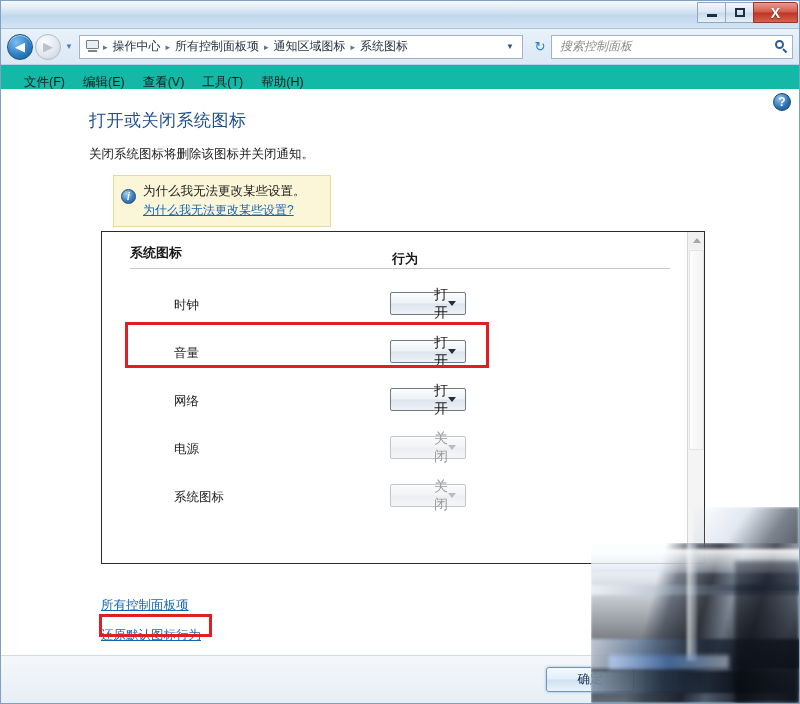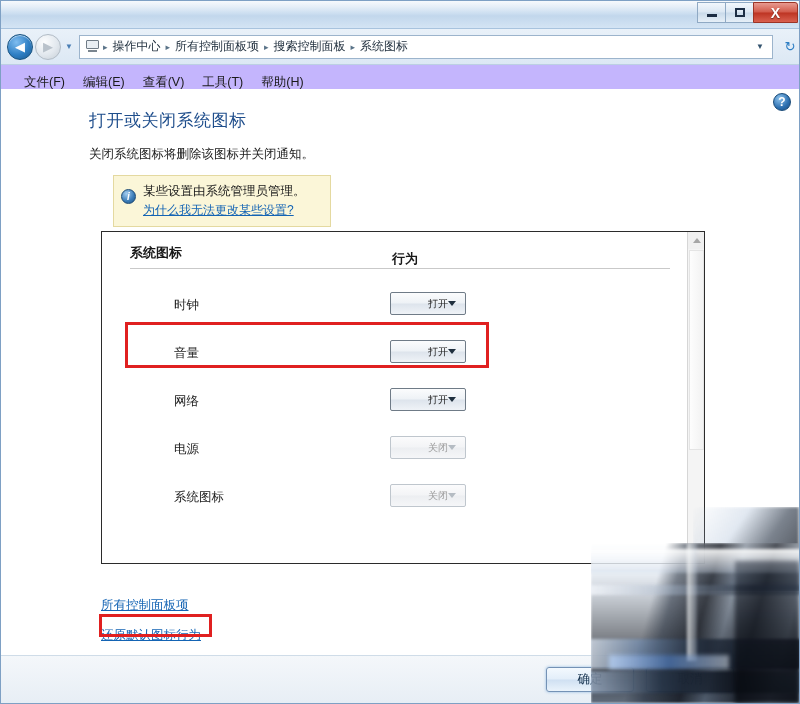--- a/index.html
+++ b/index.html
@@ -129,21 +129,21 @@
   }
   .mag .hdl {
     position: absolute; left: 8px; top: 8px; width: 5px; height: 2px;
     background: #2a5f95; transform: rotate(45deg); transform-origin: left center;
   }
 
   
   #menubar {
     position: absolute; left: 0; top: 64px;
     width: 800px; height: 36px;
-    background: #c4b5fd;
+    background: #14b8a6;
     border-bottom: 1px solid #d8e2ec;
     display: flex; align-items: center; padding-left: 14px;
   }
   .menu-item {
     font-size: 12.5px; color: #1a1a1a; padding: 2px 9px; white-space: nowrap;
   }
 
   
   #content {
     position: absolute; left: 0; top: 88px;
@@ -228,21 +228,21 @@
     border: 1px solid #6f7b87;
     border-radius: 2px;
     background: linear-gradient(to bottom, #fbfcfd 0%, #eef2f6 48%, #dde4ec 52%, #eff3f7 100%);
     display: flex; align-items: center;
   }
   .ddl.disabled {
     border-color: #bfc6cd;
     background: linear-gradient(to bottom, #fbfbfc 0%, #f3f4f6 48%, #eceef1 52%, #f5f6f8 100%);
   }
   .ddl-val {
-    flex: 1; padding-left: 6px; font-size: 10px; color: #1a1a1a; margin-left: 25px;
+    flex: 1; padding-left: 6px; font-size: 14px; color: #1a1a1a; margin-left: 25px;
   }
   .ddl.disabled .ddl-val { color: #9b9b9b; }
   .ddl-arrow {
     width: 0; height: 0; margin-right: 9px;
     border-left: 4px solid transparent; border-right: 4px solid transparent;
     border-top: 5px solid #20303f;
   }
   .ddl.disabled .ddl-arrow { border-top-color: #b5bcc3; }
 
   
@@ -446,51 +446,58 @@
     <div id="crumbbar">
       <span class="crumb-pc-icon">
         <span class="scr"></span>
           <span class="base"></span>
       </span>
       <span class="crumb-sep">▸</span>
       <span class="crumb">操作中心</span>
       <span class="crumb-sep">▸</span>
       <span class="crumb">所有控制面板项</span>
       <span class="crumb-sep">▸</span>
-      <span class="crumb">搜索控制面板</span>
+      <span class="crumb">通知区域图标</span>
       <span class="crumb-sep">▸</span>
       <span class="crumb">系统图标</span>
       <span class="crumb-drop">▼</span>
     </div>
 
     <div class="refresh-btn">
       <span>↻</span>
     </div>
 
+    <div id="searchbox">
+      <span class="ph">搜索控制面板</span>
+      <span class="mag">
+        <span class="ring"></span>
+          <span class="hdl"></span>
+      </span>
+    </div>
   </div>
 
   <div id="menubar">
     <span class="menu-item">文件(F)</span>
     <span class="menu-item">编辑(E)</span>
     <span class="menu-item">查看(V)</span>
     <span class="menu-item">工具(T)</span>
     <span class="menu-item">帮助(H)</span>
   </div>
 
   <div id="content">
 
     <div id="help-btn">?</div>
 
     <div id="page-title">打开或关闭系统图标</div>
     <div id="page-subtitle">关闭系统图标将删除该图标并关闭通知。</div>
 
     <div id="infobox">
       <span class="info-ico">i</span>
       <span class="info-txt">
-        <span class="info-line1">某些设置由系统管理员管理。</span><br>
+        <span class="info-line1">为什么我无法更改某些设置。</span><br>
         <span class="info-link">为什么我无法更改某些设置?</span>
       </span>
     </div>
 
     <div id="listpanel">
       <div id="listinner">
 
         <div id="col-headers">
           <div class="colhdr c1">系统图标</div>
           <div class="colhdr c2">行为</div>

